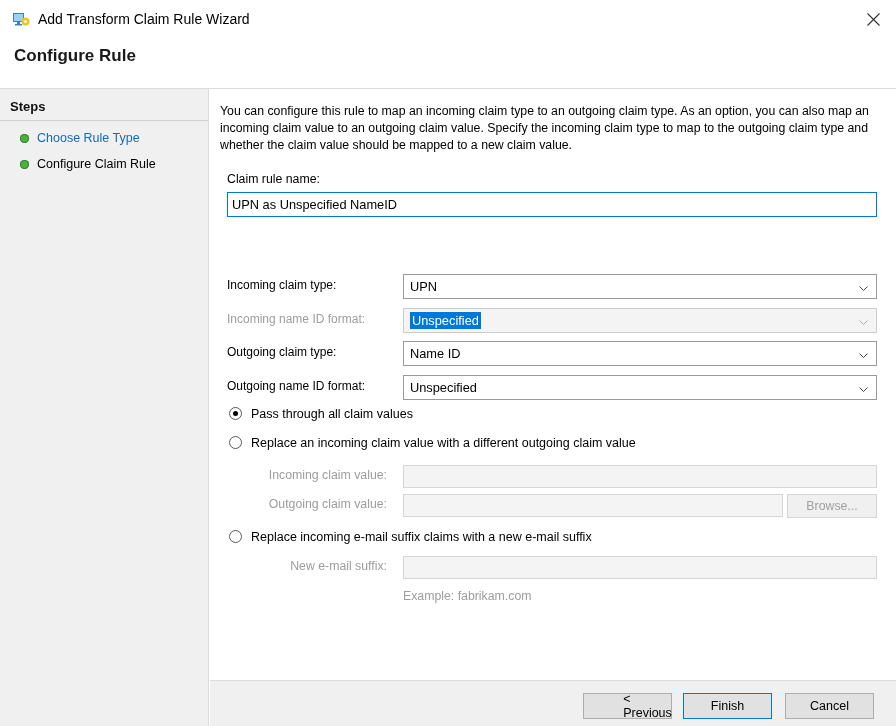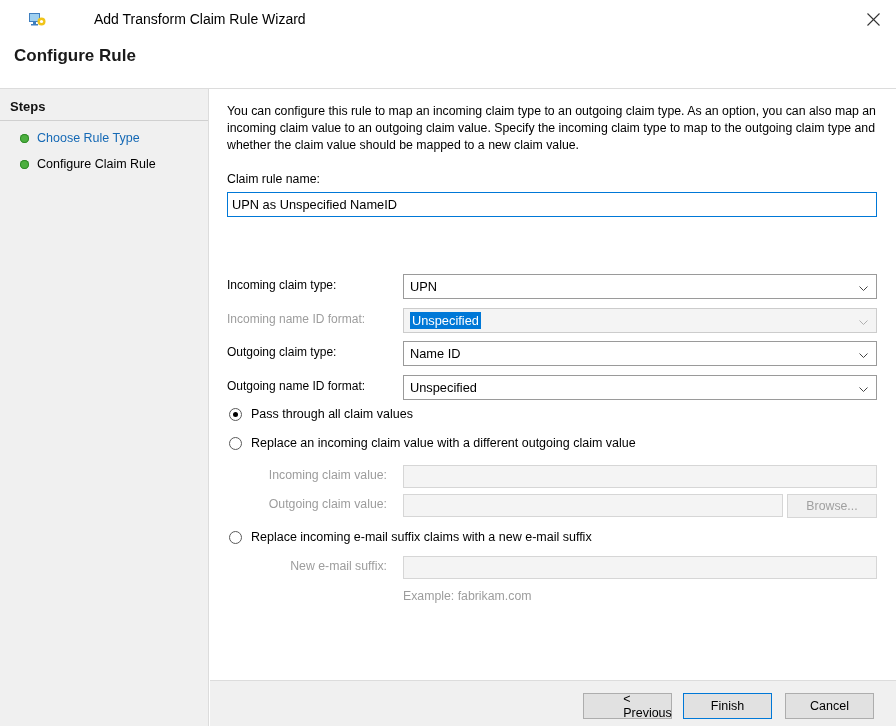--- a/index.html
+++ b/index.html
@@ -22,23 +22,22 @@
     background: #ffffff;
     box-sizing: border-box;
   }
   
   .titlebar {
     position: relative;
     height: 38px;
     background: #ffffff;
     display: flex;
     align-items: center;
-    padding-left: 28px;
-    box-sizing: border-box;
-    gap: 40px;
+    padding-left: 12px;
+    box-sizing: border-box;
   }
   .title-icon {
     width: 18px;
     height: 18px;
     margin-right: 8px;
     position: relative;
     flex: none;
   }
   .title-text {
     font-size: 14px;
@@ -127,21 +126,21 @@
     position: absolute;
     left: 210px;
     top: 0;
     width: 686px;
     height: 638px;
     background: #ffffff;
     box-sizing: border-box;
   }
   .intro {
     position: absolute;
-    left: 17px;
+    left: 10px;
     top: 14px;
     width: 650px;
     font-size: 12.3px;
     line-height: 17px;
     color: #000;
   }
   .field-label {
     font-size: 12.3px;
     color: #000;
   }
@@ -217,21 +216,20 @@
     background: #0078d7;
     color: #ffffff;
     padding: 1px 2px;
   }
 
   
   .radio-row {
     position: absolute;
     left: 19px;
     display: flex;
-    align-items: center;
   }
   .radio {
     width: 13px;
     height: 13px;
     border-radius: 50%;
     border: 1px solid #5a5a5a;
     background: #ffffff;
     margin-right: 9px;
     position: relative;
     flex: none;

